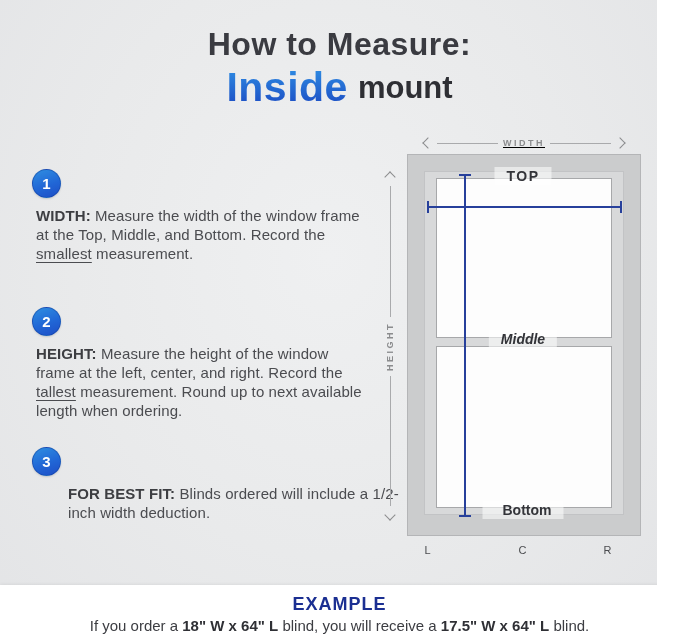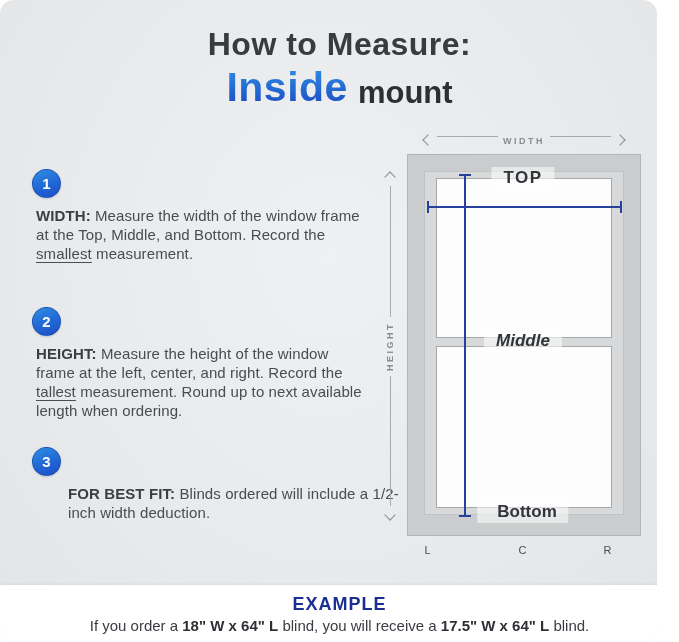--- a/index.html
+++ b/index.html
@@ -2,27 +2,26 @@
 <html><head>
 <meta charset="utf-8">
 <style>
   * { margin: 0; padding: 0; box-sizing: border-box; }
   html,body { width:679px; height:642px; }
   body { font-family: "Liberation Sans", sans-serif; }
 
   .canvas {
     position: relative; width: 657px; height: 642px; overflow: hidden;
     background: radial-gradient(ellipse at 50% 40%, #eff0f1 0%, #e9eaeb 55%, #e3e4e6 100%);
-    border-radius: 14px;
   }
 
   
   .title-block { position:absolute; top:26px; left:0; width:679px; text-align:center; }
   .title-line1 { font-size:32px; font-weight:700; color:#3a3b41; letter-spacing:0.5px; }
-  .title-line2 { margin-top:1px; display:flex; justify-content:center; align-items:flex-end; gap:10px; }
+  .title-line2 { margin-top:1px; display:flex; justify-content:center; align-items:center; gap:10px; }
   .title-accent {
     font-size:41px; font-weight:700; letter-spacing:0.5px;
     background: linear-gradient(180deg,#2f8fe4 5%,#1b49c2 95%);
     -webkit-background-clip:text; background-clip:text;
     color:transparent; -webkit-text-fill-color:transparent;
   }
   .title-rest { font-size:31px; font-weight:600; color:#2e2f34; }
 
   
   .step-badge {
@@ -56,21 +55,21 @@
     position:absolute; left:16px; top:16px; width:200px; height:344px;
     background:#d8d9da; border:1px solid #c2c3c5;
   }
   .pane { position:absolute; left:11px; width:176px; background:#fdfdfd; border:1px solid #a7a8aa; }
   .pane-upper { top:6px;  height:160px; }
   .pane-lower { top:174px; height:162px; }
 
   .pos-label {
     position:absolute; transform:translateX(-50%);
     background: rgba(255,255,255,0.55);
-    color:#333439; font-size:17px; font-weight:600;
+    color:#333439; font-size:14px; font-weight:600;
     padding:1px 12px; white-space:nowrap;
   }
   .pos-top    { left:523px; top:167px; letter-spacing:1.5px; }
   .pos-middle { left:523px; top:330px;font-style:italic; }
   .pos-bottom { left:523px; top:501px;padding-left:20px; }
 
   
   .measure-h {
     position:absolute; left:427px; top:206px; width:195px; height:2px; background:#27409b;
   }
@@ -87,21 +86,21 @@
   }
   .measure-v::before { top:0; } .measure-v::after { bottom:0; }
 
   
   .guide-label { color:#8b8c8e; font-size:9px; font-weight:600; letter-spacing:2.5px; }
   .guide-line  { background:#a9aaac; }
   .chev { width:8px; height:8px; border-top:1px solid #8b8c8e; border-left:1px solid #8b8c8e; flex:none; }
 
   .guide-width {
     position:absolute; left:424px; top:136px; width:200px; height:14px;
-    display:flex; align-items:flex-start; gap:5px;
+    display:flex; align-items:center; gap:5px;text-decoration:underline;
   }
   .guide-width .guide-line { flex:1; height:1px; }
   .chev-left  { transform:rotate(-45deg); }
   .chev-right { transform:rotate(135deg); }
 
   .guide-height {
     position:absolute; left:383px; top:173px; width:14px; height:346px;
     display:flex; flex-direction:column; align-items:center; gap:5px;
   }
   .guide-height .guide-line { flex:1; width:1px; }

